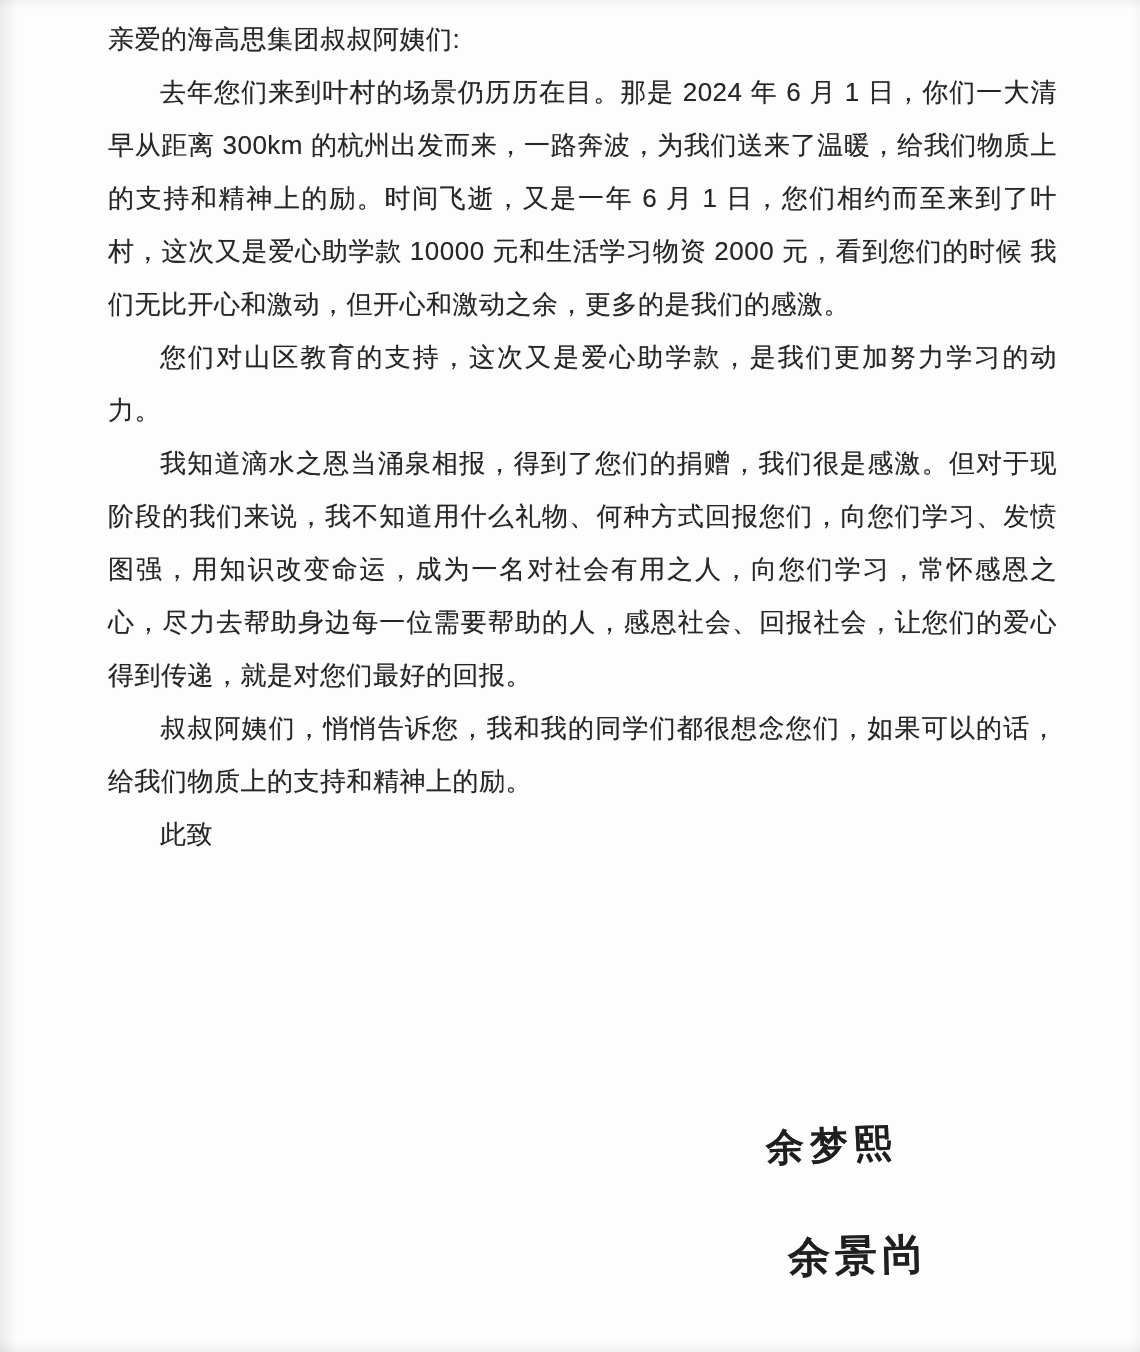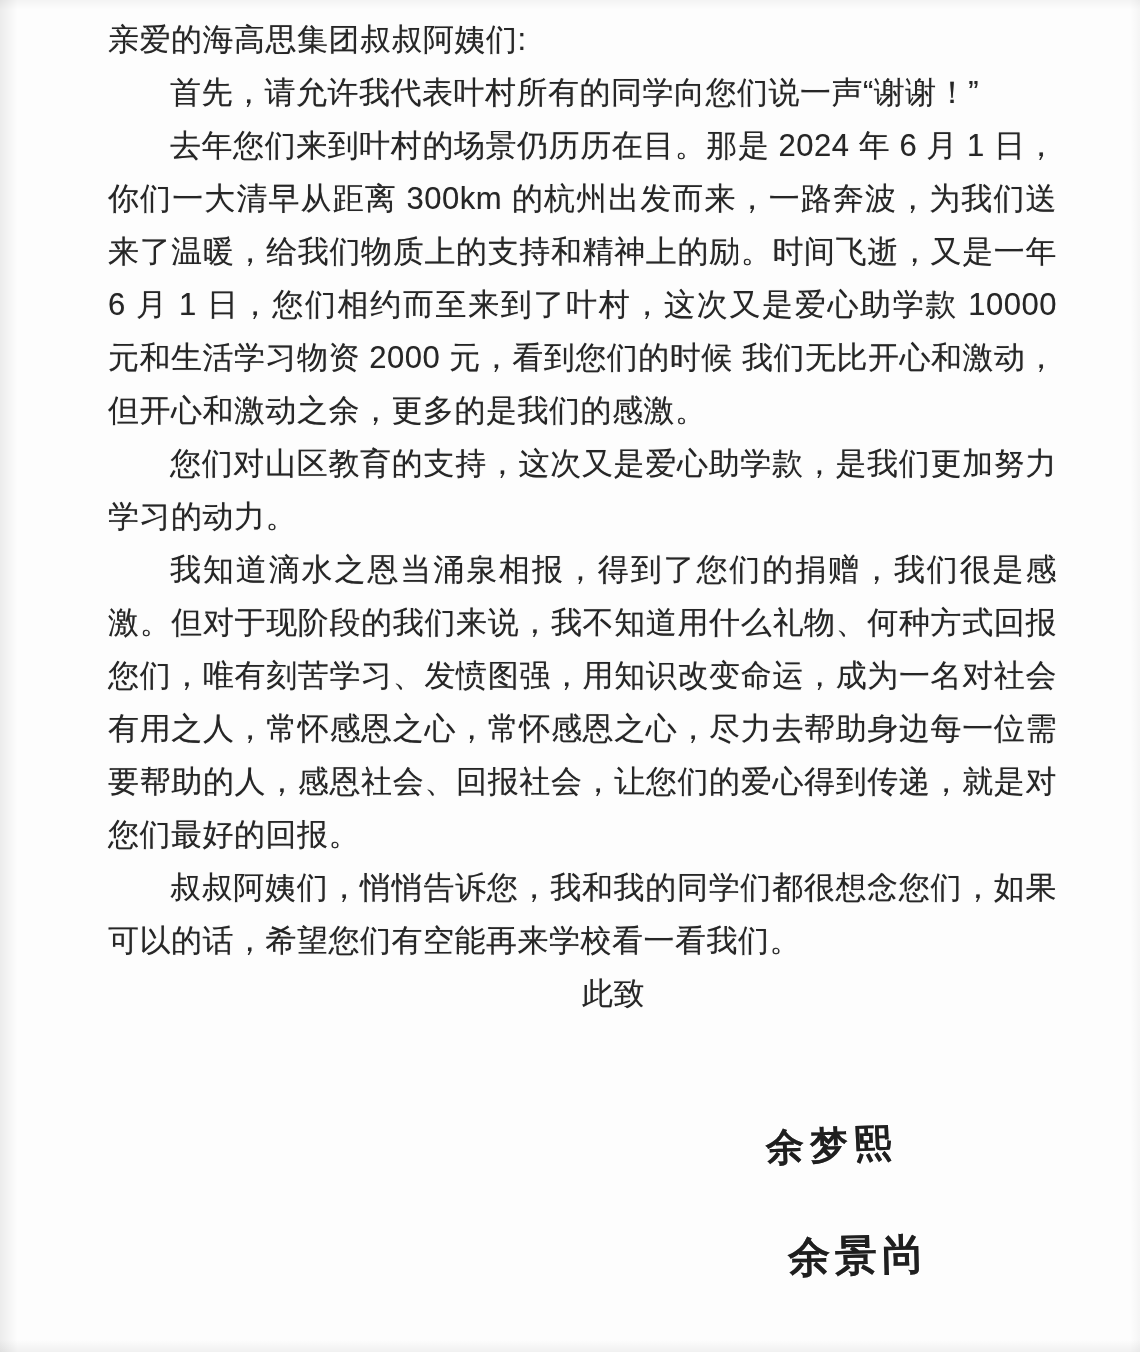--- a/index.html
+++ b/index.html
@@ -24,31 +24,31 @@
                  background: linear-gradient(to right, rgba(0,0,0,0.07), rgba(0,0,0,0)); }
   .edge-top    { left: 0; top: 0; width: 100%; height: 10px;
                  background: linear-gradient(to bottom, rgba(0,0,0,0.04), rgba(0,0,0,0)); }
   .edge-bottom { left: 0; bottom: 0; width: 100%; height: 12px;
                  background: linear-gradient(to top, rgba(0,0,0,0.05), rgba(0,0,0,0)); }
   .edge-right  { right: 0; top: 0; width: 10px; height: 100%;
                  background: linear-gradient(to left, rgba(0,0,0,0.03), rgba(0,0,0,0)); }
 
   .letter {
     color: #262626;
-    font-size: 31px;
+    font-size: 26px;
     font-weight: 500;
     line-height: 53px;
     letter-spacing: 0.5px;
     text-align: justify;
     text-shadow: 0 0 0.7px rgba(40,40,40,0.45);
   }
   .letter p { margin: 0; }
   .salutation { text-indent: 0; }
   .para { text-indent: 2em; }
-  .closing-line { text-indent: 2em; text-align: center; }
+  .closing-line { text-indent: 2em; text-align: left; }
 
   .signature {
     position: absolute;
     color: #1f1f1f;
     font-weight: 600;
     text-shadow: 0 0 0.6px rgba(0,0,0,0.5);
     white-space: nowrap;
   }
   .sig-1 {
     left: 766px;
@@ -70,24 +70,23 @@
 
 <div class="page">
 
   <div class="edge edge-left"></div>
   <div class="edge edge-top"></div>
   <div class="edge edge-bottom"></div>
   <div class="edge edge-right"></div>
 
   <div class="letter">
     <p class="salutation">亲爱的海高思集团叔叔阿姨们:</p>
-    <p class="para">首先，请允许我代表叶村所有的同学向您们说一声“谢谢！”</p>
     <p class="para">去年您们来到叶村的场景仍历历在目。那是 2024 年 6 月 1 日，你们一大清早从距离 300km 的杭州出发而来，一路奔波，为我们送来了温暖，给我们物质上的支持和精神上的励。时间飞逝，又是一年 6 月 1 日，您们相约而至来到了叶村，这次又是爱心助学款 10000 元和生活学习物资 2000 元，看到您们的时候 我们无比开心和激动，但开心和激动之余，更多的是我们的感激。</p>
     <p class="para">您们对山区教育的支持，这次又是爱心助学款，是我们更加努力学习的动力。</p>
-    <p class="para">我知道滴水之恩当涌泉相报，得到了您们的捐赠，我们很是感激。但对于现阶段的我们来说，我不知道用什么礼物、何种方式回报您们，唯有刻苦学习、发愤图强，用知识改变命运，成为一名对社会有用之人，常怀感恩之心，常怀感恩之心，尽力去帮助身边每一位需要帮助的人，感恩社会、回报社会，让您们的爱心得到传递，就是对您们最好的回报。</p>
-    <p class="para">叔叔阿姨们，悄悄告诉您，我和我的同学们都很想念您们，如果可以的话，希望您们有空能再来学校看一看我们。</p>
+    <p class="para">我知道滴水之恩当涌泉相报，得到了您们的捐赠，我们很是感激。但对于现阶段的我们来说，我不知道用什么礼物、何种方式回报您们，向您们学习、发愤图强，用知识改变命运，成为一名对社会有用之人，向您们学习，常怀感恩之心，尽力去帮助身边每一位需要帮助的人，感恩社会、回报社会，让您们的爱心得到传递，就是对您们最好的回报。</p>
+    <p class="para">叔叔阿姨们，悄悄告诉您，我和我的同学们都很想念您们，如果可以的话，给我们物质上的支持和精神上的励。</p>
     <p class="closing-line">此致</p>
   </div>
 
   <div class="signature sig-1">余梦熙</div>
   <div class="signature sig-2">余景尚</div>
 
 </div>
 
 </body></html>

